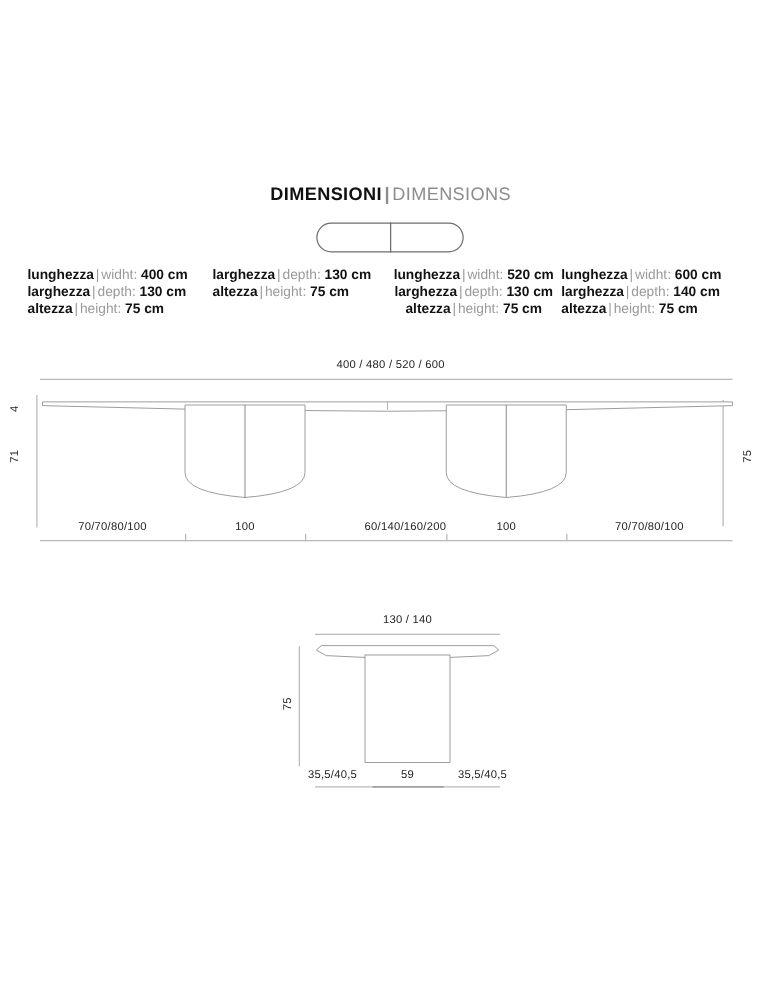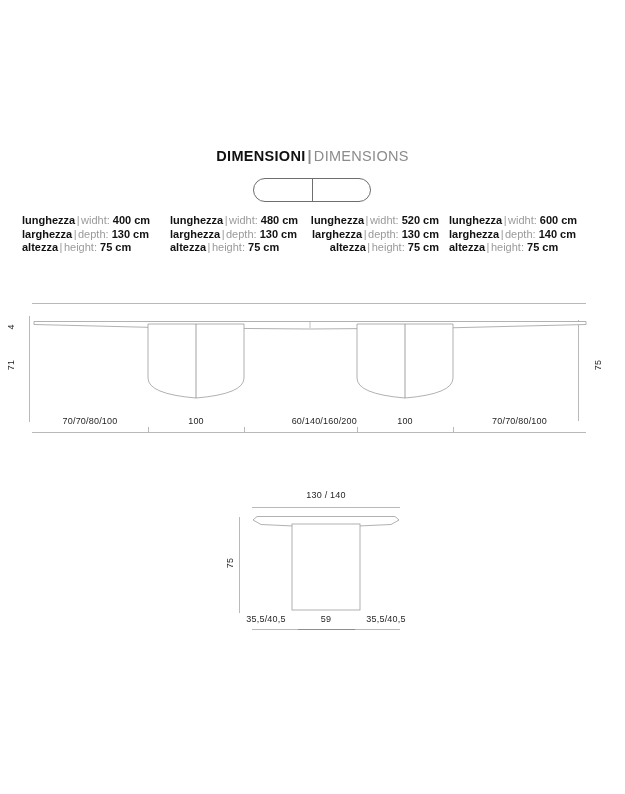--- a/index.html
+++ b/index.html
@@ -78,21 +78,21 @@
   .spec-col {
     position: absolute;
     top: 0;
     width: 146px;
     font-size: 11px;
     line-height: 13.6px;
     white-space: nowrap;
   }
   .spec-col.c0 { left: 22px;  text-align: left; }
   .spec-col.c1 { left: 170px; text-align: left; }
-  .spec-col.c2 { left: 293px; text-align: right; }
+  .spec-col.c2 { left: 306px; text-align: center; }
   .spec-col.c3 { left: 449px; text-align: left; }
 
   .spec-line { display: block; }
   .s-it  { font-weight: bold; color: #121212; }
   .s-bar { color: #9a9a9a; padding: 0 1.5px; }
   .s-en  { color: #9a9a9a; font-weight: normal; }
   .s-val { font-weight: bold; color: #121212; }
 
   
   .elev {
@@ -159,41 +159,41 @@
 
   <div class="specs">
 
     <div class="spec-col c0">
       <span class="spec-line"><span class="s-it">lunghezza</span><span class="s-bar">|</span><span class="s-en">widht:</span> <span class="s-val">400 cm</span></span>
       <span class="spec-line"><span class="s-it">larghezza</span><span class="s-bar">|</span><span class="s-en">depth:</span> <span class="s-val">130 cm</span></span>
       <span class="spec-line"><span class="s-it">altezza</span><span class="s-bar">|</span><span class="s-en">height:</span> <span class="s-val">75 cm</span></span>
     </div>
 
     <div class="spec-col c1">
-      <span class="spec-line"><span class="s-it">lunghezza</span><span class="s-bar">|</span><span class="s-en">widht:</span> <span class="s-val">480 cm</span></span>
       <span class="spec-line"><span class="s-it">larghezza</span><span class="s-bar">|</span><span class="s-en">depth:</span> <span class="s-val">130 cm</span></span>
       <span class="spec-line"><span class="s-it">altezza</span><span class="s-bar">|</span><span class="s-en">height:</span> <span class="s-val">75 cm</span></span>
     </div>
 
     <div class="spec-col c2">
       <span class="spec-line"><span class="s-it">lunghezza</span><span class="s-bar">|</span><span class="s-en">widht:</span> <span class="s-val">520 cm</span></span>
       <span class="spec-line"><span class="s-it">larghezza</span><span class="s-bar">|</span><span class="s-en">depth:</span> <span class="s-val">130 cm</span></span>
       <span class="spec-line"><span class="s-it">altezza</span><span class="s-bar">|</span><span class="s-en">height:</span> <span class="s-val">75 cm</span></span>
     </div>
 
     <div class="spec-col c3">
       <span class="spec-line"><span class="s-it">lunghezza</span><span class="s-bar">|</span><span class="s-en">widht:</span> <span class="s-val">600 cm</span></span>
       <span class="spec-line"><span class="s-it">larghezza</span><span class="s-bar">|</span><span class="s-en">depth:</span> <span class="s-val">140 cm</span></span>
       <span class="spec-line"><span class="s-it">altezza</span><span class="s-bar">|</span><span class="s-en">height:</span> <span class="s-val">75 cm</span></span>
     </div>
 
   </div>
 
   <div class="elev">
 
+    <div class="dim-text" style="left:0; top:0px; width:625px; text-align:center;">400 / 480 / 520 / 600</div>
 
     <div class="dim-line-h" style="left:32px; top:17px; width:554px;"></div>
 
     <div class="dim-text rot" style="left:4px; top:36px; width:14px; text-align:center;">4</div>
     <div class="dim-text rot" style="left:1px; top:74px; width:20px; text-align:center;">71</div>
 
     <div class="dim-line-v" style="left:29px; top:30px; height:106px;"></div>
 
     <div class="dim-text rot" style="left:588px; top:74px; width:20px; text-align:center;">75</div>
     <div class="dim-line-v" style="left:578px; top:34px; height:101px;"></div>

